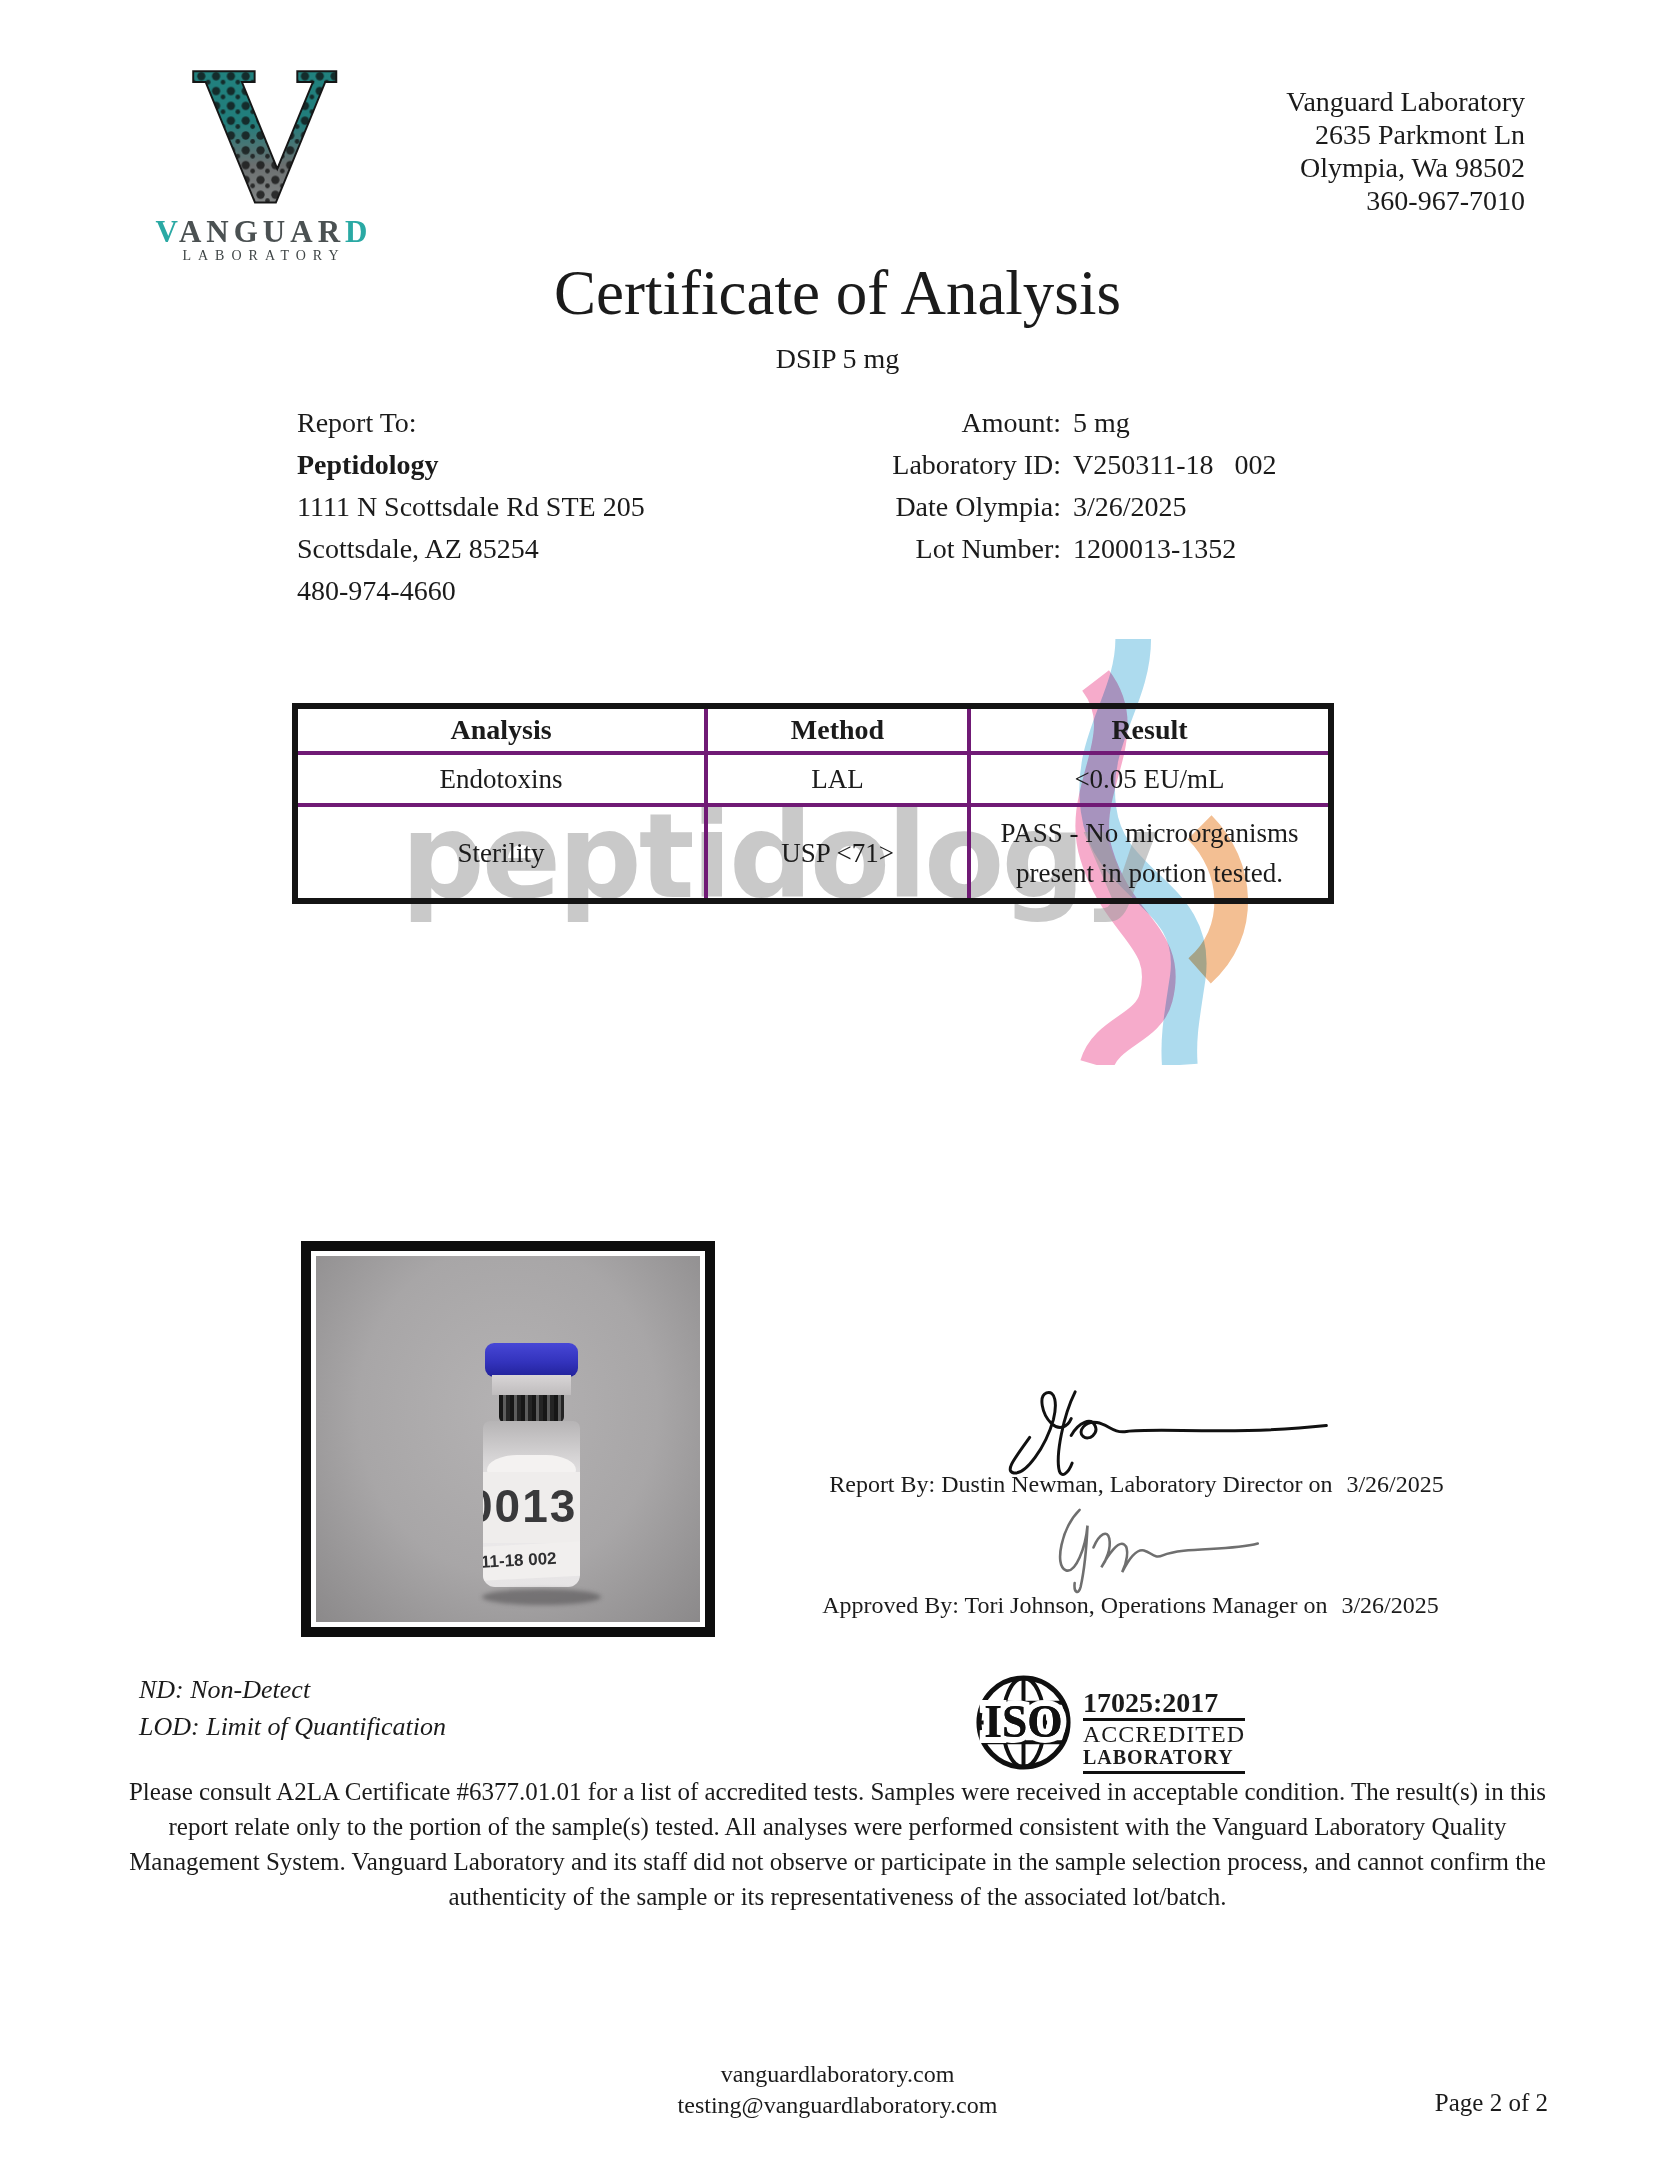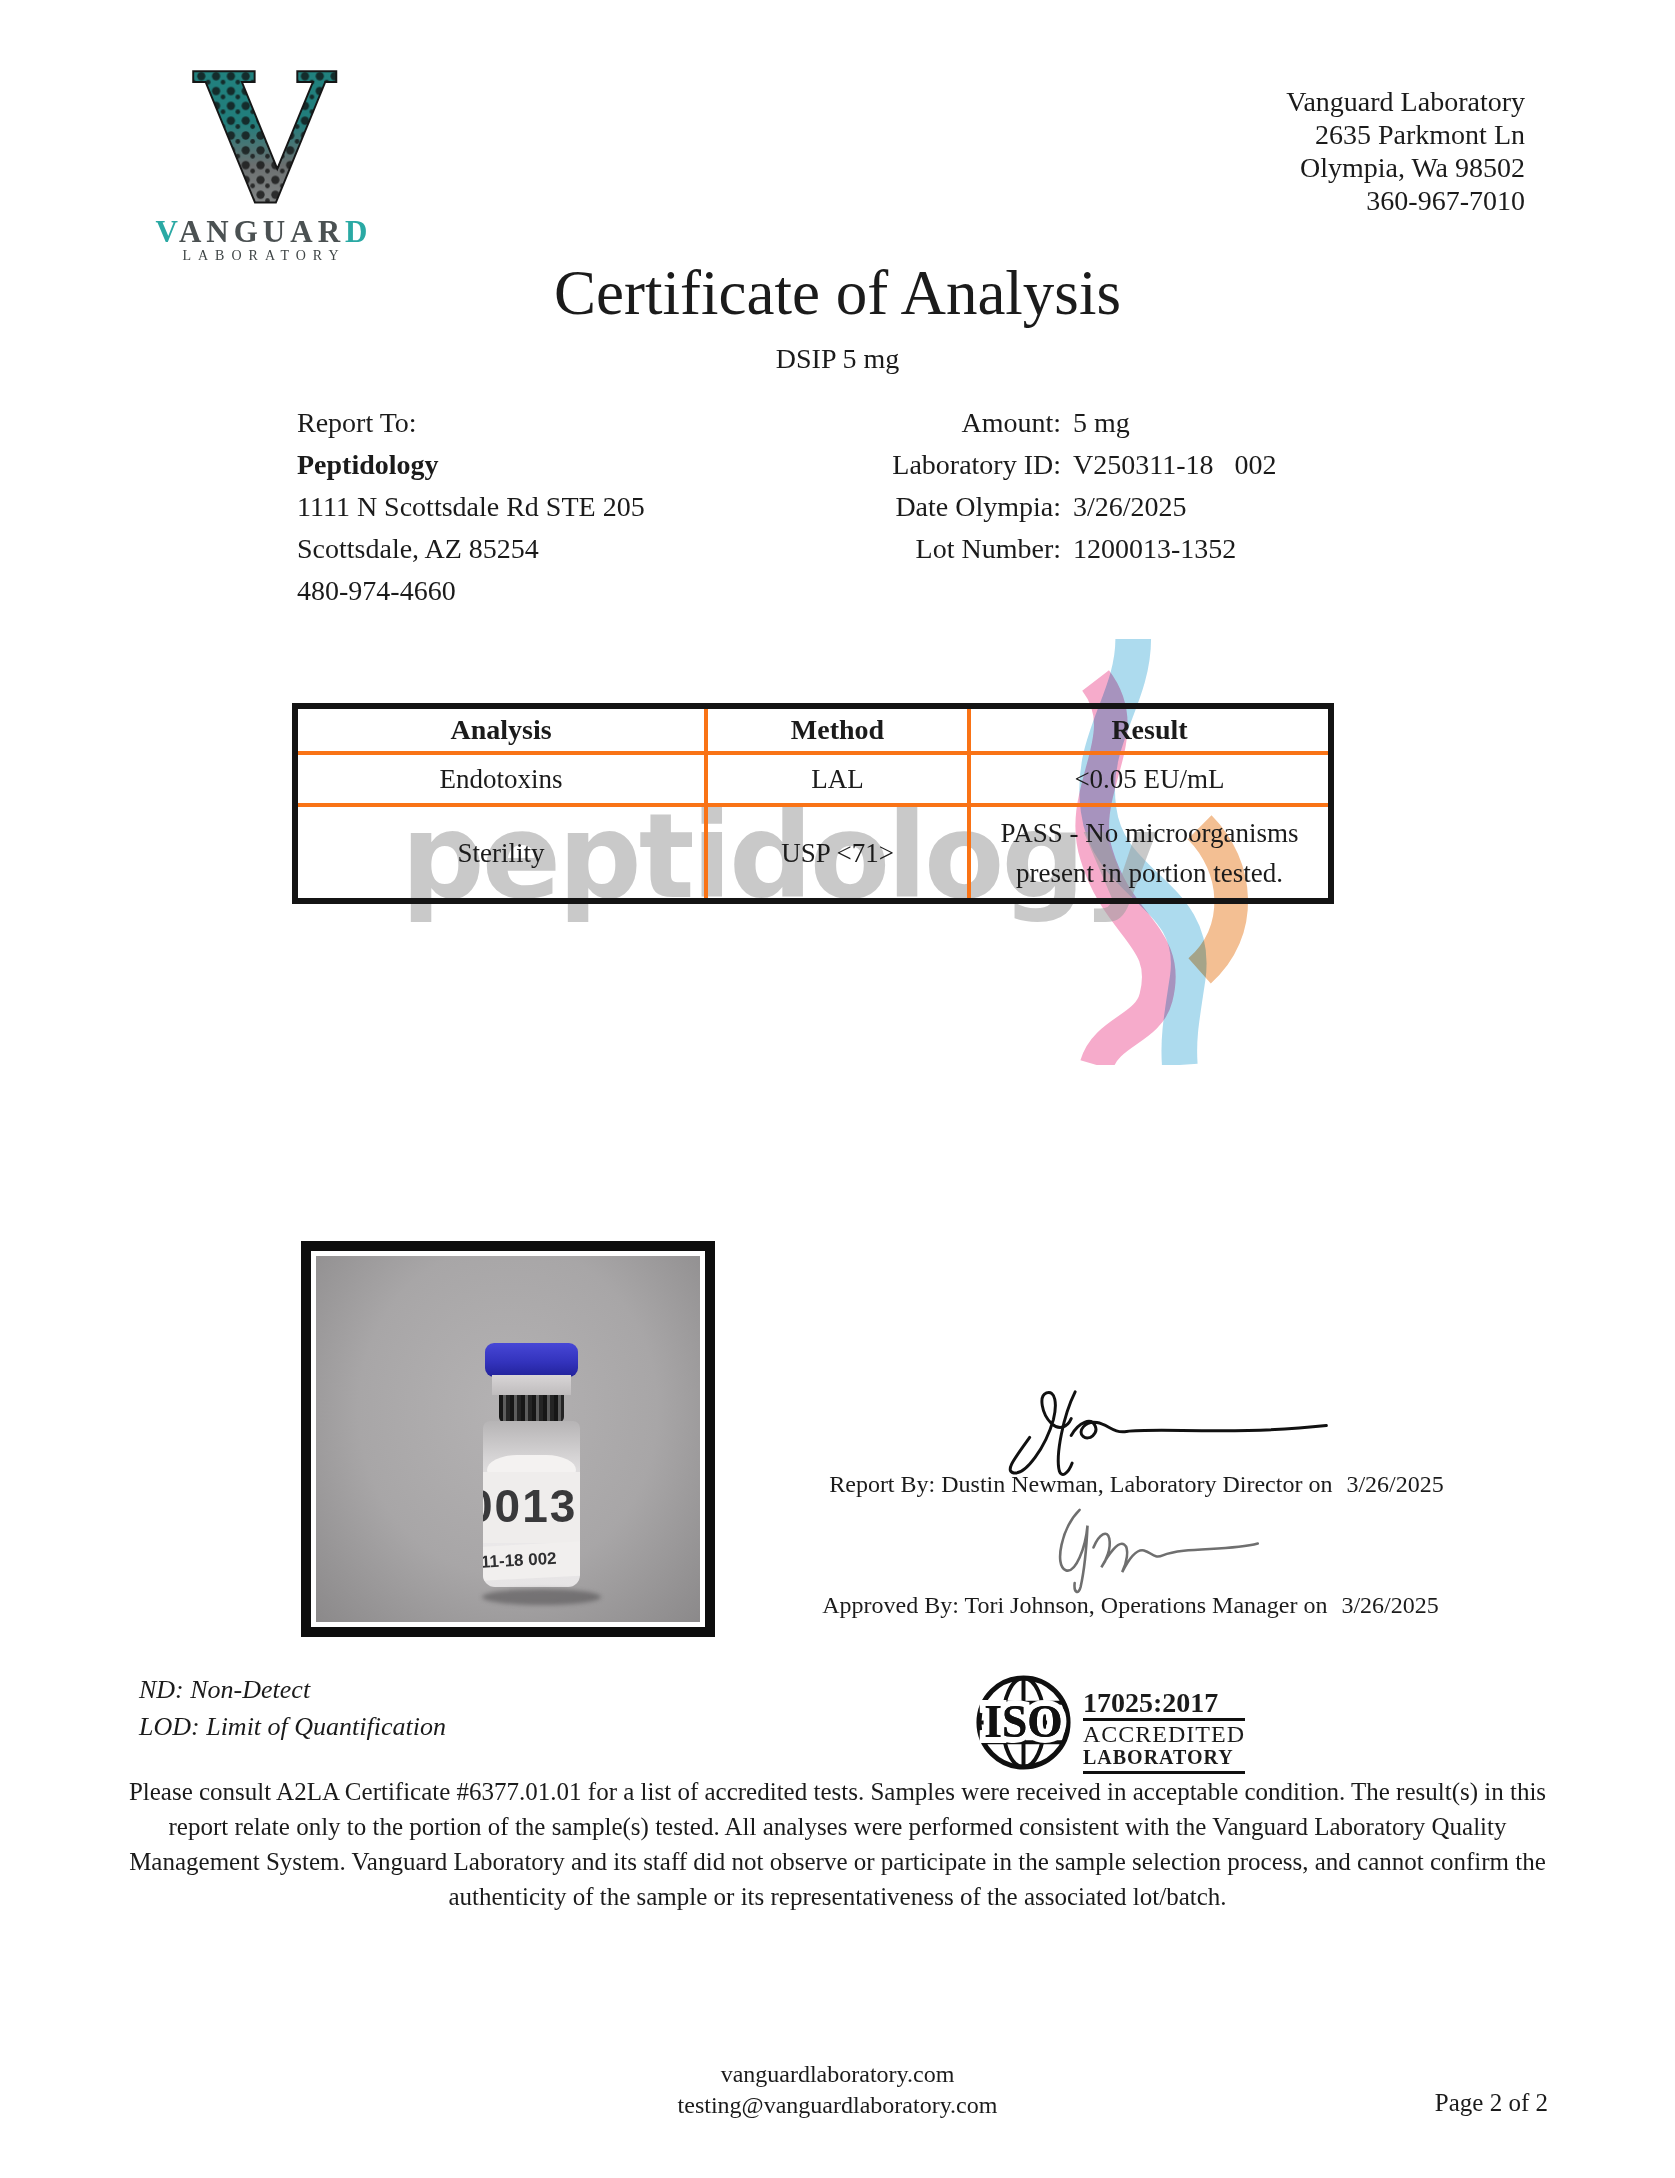--- a/index.html
+++ b/index.html
@@ -28,21 +28,21 @@
   .info-row .val{margin-left:12px;white-space:pre;}
 
   
   .ribbons{position:absolute;left:1051px;top:639px;z-index:1;}
   .ribbons path{mix-blend-mode:multiply;}
   .watermark{position:absolute;left:401px;top:788px;z-index:2;font-family:"DejaVu Sans",sans-serif;
              font-size:117px;font-weight:bold;letter-spacing:-3px;color:#9e9e9e;opacity:.55;}
 
   .results{position:absolute;left:292px;top:703px;z-index:3;}
   .results table{border-collapse:collapse;width:1042px;background:transparent;}
-  .results th,.results td{border:4px solid #f97316;text-align:center;font-size:27px;padding:2px 8px;}
+  .results th,.results td{border:4px solid #701a75;text-align:center;font-size:27px;padding:2px 8px;}
   .results table{border:6px solid #141414;}
   .results th{font-size:28px;font-weight:bold;height:38px;}
   .results tr.r1 td{height:44px;}
   .results tr.r2 td{height:87px;line-height:40px;}
   .results .col-a{width:406px;}
   .results .col-m{width:252px;}
   .results .col-r{width:351px;}
 
   
   .photo-frame{position:absolute;left:301px;top:1241px;width:384px;height:366px;border:10px solid #0d0d0d;

